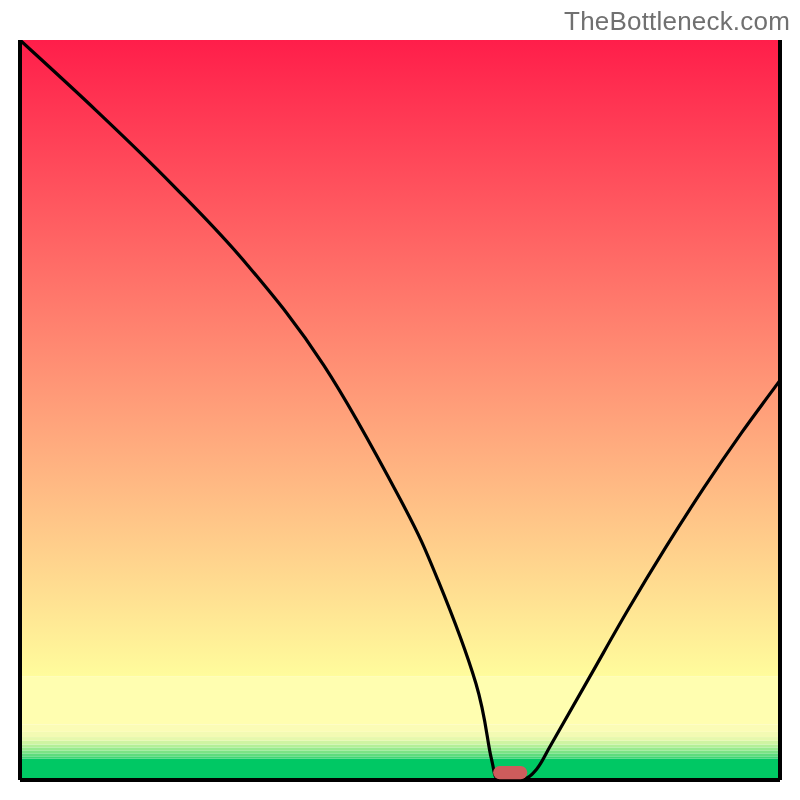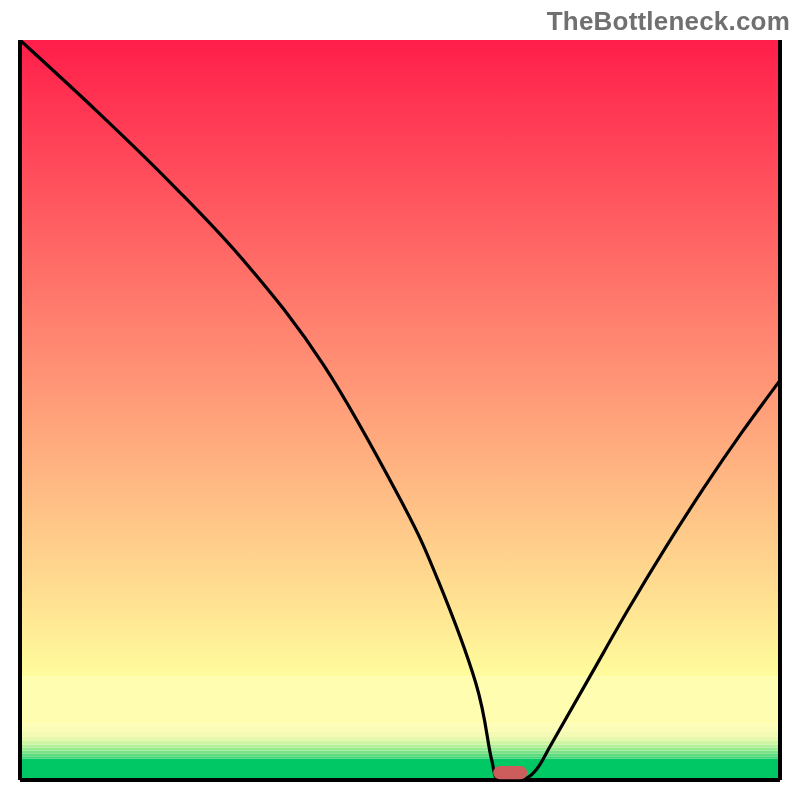--- a/index.html
+++ b/index.html
@@ -14,21 +14,21 @@
     position: relative;
     width: 800px;
     height: 800px;
   }
   .watermark {
     position: absolute;
     top: 6px;
     right: 10px;
     color: #707070;
     font-size: 26px;
-    font-weight: 700;
+    font-weight: 400;
     letter-spacing: 0.2px;
     user-select: none;
   }
   svg.chart {
     position: absolute;
     top: 0;
     left: 0;
   }
 </style>
 </head>

